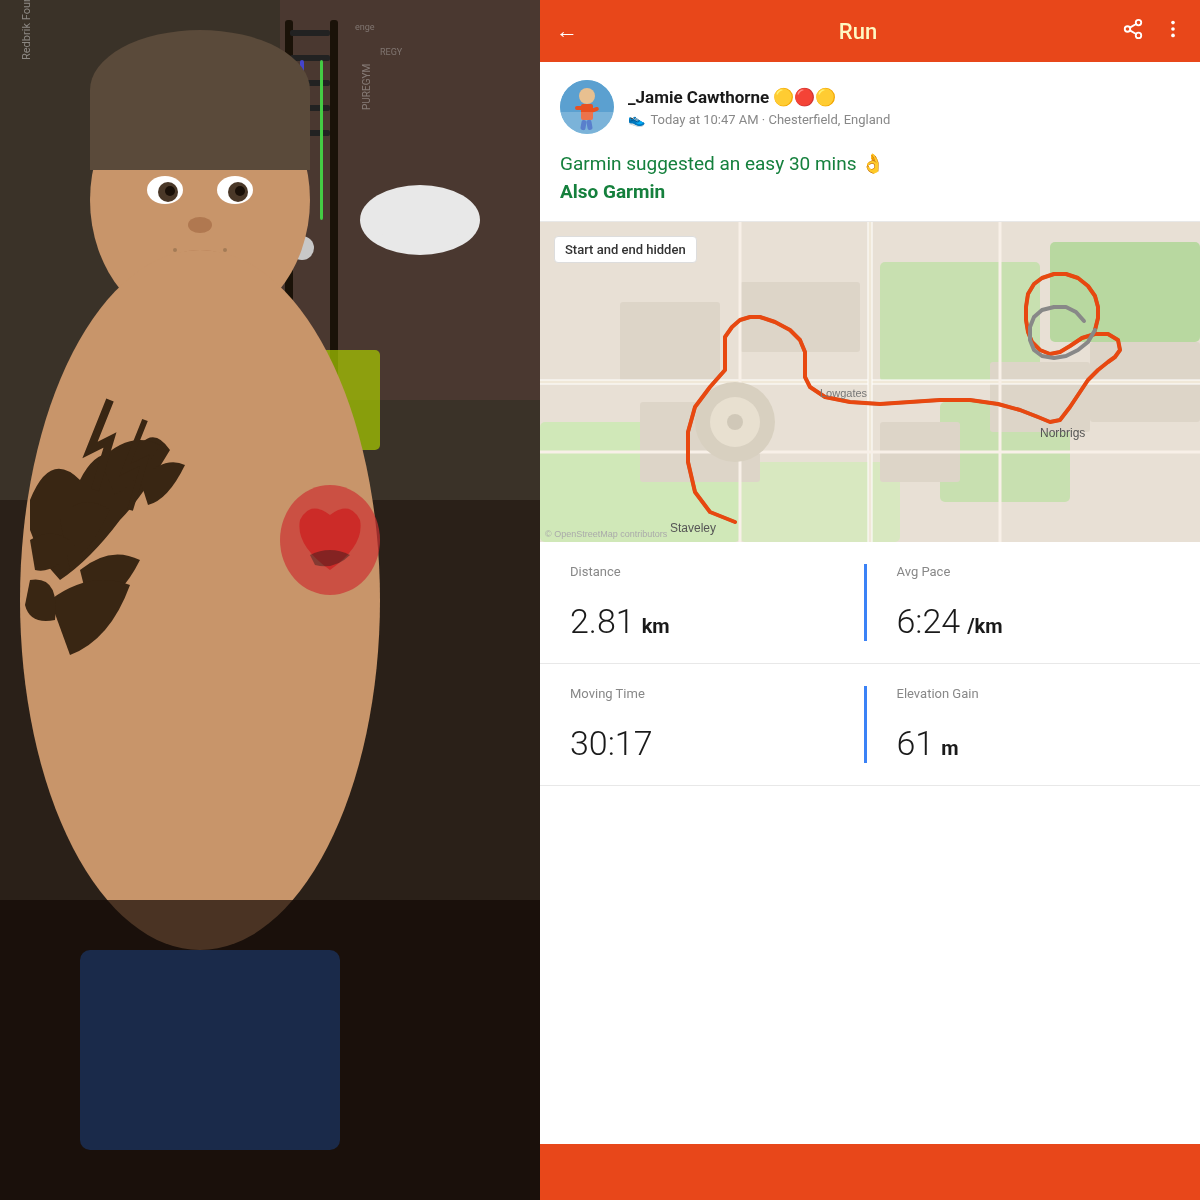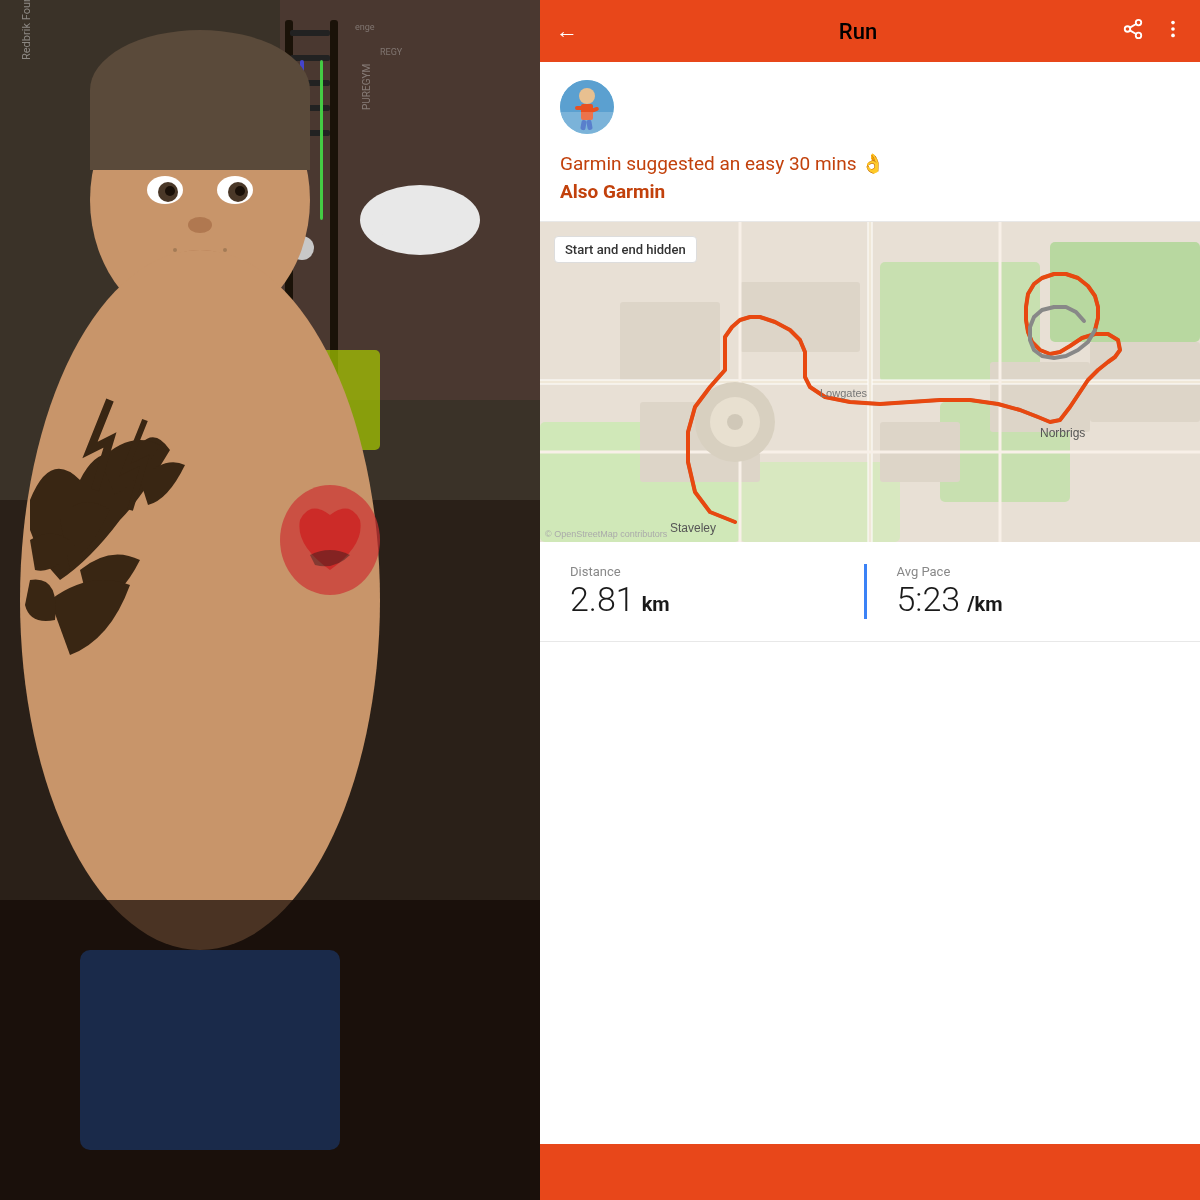--- a/index.html
+++ b/index.html
@@ -61,21 +61,21 @@
 
     .header-back {
       color: white;
       font-size: 22px;
       cursor: pointer;
       margin-right: 16px;
       font-weight: 300;
     }
 
     .header-title {
-      color: #000000;
+      color: #fef9c3;
       font-size: 22px;
       font-weight: 500;
       flex: 1;
       text-align: center;
     }
 
     .header-icons {
       display: flex;
       gap: 18px;
       align-items: center;
@@ -138,21 +138,21 @@
       align-items: center;
       gap: 5px;
     }
 
     .run-icon {
       font-size: 14px;
     }
 
     .post-text {
       font-size: 19px;
-      color: #c2410c;
+      color: #15803d;
       line-height: 1.45;
       font-weight: 400;
     }
 
     .post-text .bold {
       font-weight: 700;
     }
 
     
     .map-section {
@@ -194,21 +194,21 @@
       display: flex;
       border-bottom: 1px solid #e8e8e8;
       padding: 22px 30px;
     }
 
     .stat-block {
       flex: 1;
       display: flex;
       flex-direction: column;
       align-items: flex-start;
-      gap: 0;
+      gap: 22px;
     }
 
     .stat-block + .stat-block {
       padding-left: 30px;
       margin-left: 20px;
       border-left: 3px solid #3b82f6;
     }
 
     .stat-label {
       font-size: 13px;
@@ -371,20 +371,27 @@
         <svg width="54" height="54" viewBox="0 0 54 54">
           <rect width="54" height="54" rx="27" fill="#5ba0d0"></rect>
 
           <ellipse cx="27" cy="16" rx="8" ry="8" fill="#e8c090"></ellipse>
           <rect x="21" y="24" width="12" height="16" fill="#e85020" rx="2"></rect>
           <rect x="15" y="26" width="10" height="4" fill="#e85020" rx="2"></rect>
           <rect x="29" y="28" width="10" height="4" fill="#e85020" rx="2" transform="rotate(-20,34,30)"></rect>
           <rect x="21" y="40" width="5" height="10" fill="#3060c0" rx="2" transform="rotate(10,23,45)"></rect>
           <rect x="27" y="40" width="5" height="10" fill="#3060c0" rx="2" transform="rotate(-10,29,45)"></rect>
         </svg>
+      </div>
+      <div class="author-info">
+        <span class="author-name">_Jamie Cawthorne 🟡🔴🟡</span>
+        <span class="author-meta">
+          <span class="run-icon">👟</span>
+          <span>Today at 10:47 AM · Chesterfield, England</span>
+        </span>
       </div>
     </div>
     <div class="post-text">
       <span>Garmin suggested an easy 30 mins 👌</span><br>
       <span class="bold">Also Garmin</span><br>
     </div>
   </div>
 
   <div class="map-section">
     <div class="map-badge">Start and end hidden</div>
@@ -580,26 +587,41 @@
       <div class="stat-block">
         <span class="stat-label">Distance</span>
         <div>
           <span class="stat-value">2.81</span>
           <span class="stat-unit">km</span>
         </div>
       </div>
       <div class="stat-block">
         <span class="stat-label">Avg Pace</span>
         <div>
-          <span class="stat-value">5:23</span>
+          <span class="stat-value">6:24</span>
           <span class="stat-unit">/km</span>
         </div>
       </div>
     </div>
 
+    <div class="stats-row">
+      <div class="stat-block">
+        <span class="stat-label">Moving Time</span>
+        <div>
+          <span class="stat-value">30:17</span>
+        </div>
+      </div>
+      <div class="stat-block">
+        <span class="stat-label">Elevation Gain</span>
+        <div>
+          <span class="stat-value">61</span>
+          <span class="stat-unit">m</span>
+        </div>
+      </div>
+    </div>
 
     <div class="stats-row" style="border-bottom:none;">
     </div>
 
   </div>
 
   <div class="bottom-bar">
     <span class="bottom-bar-text"></span>
   </div>
 

